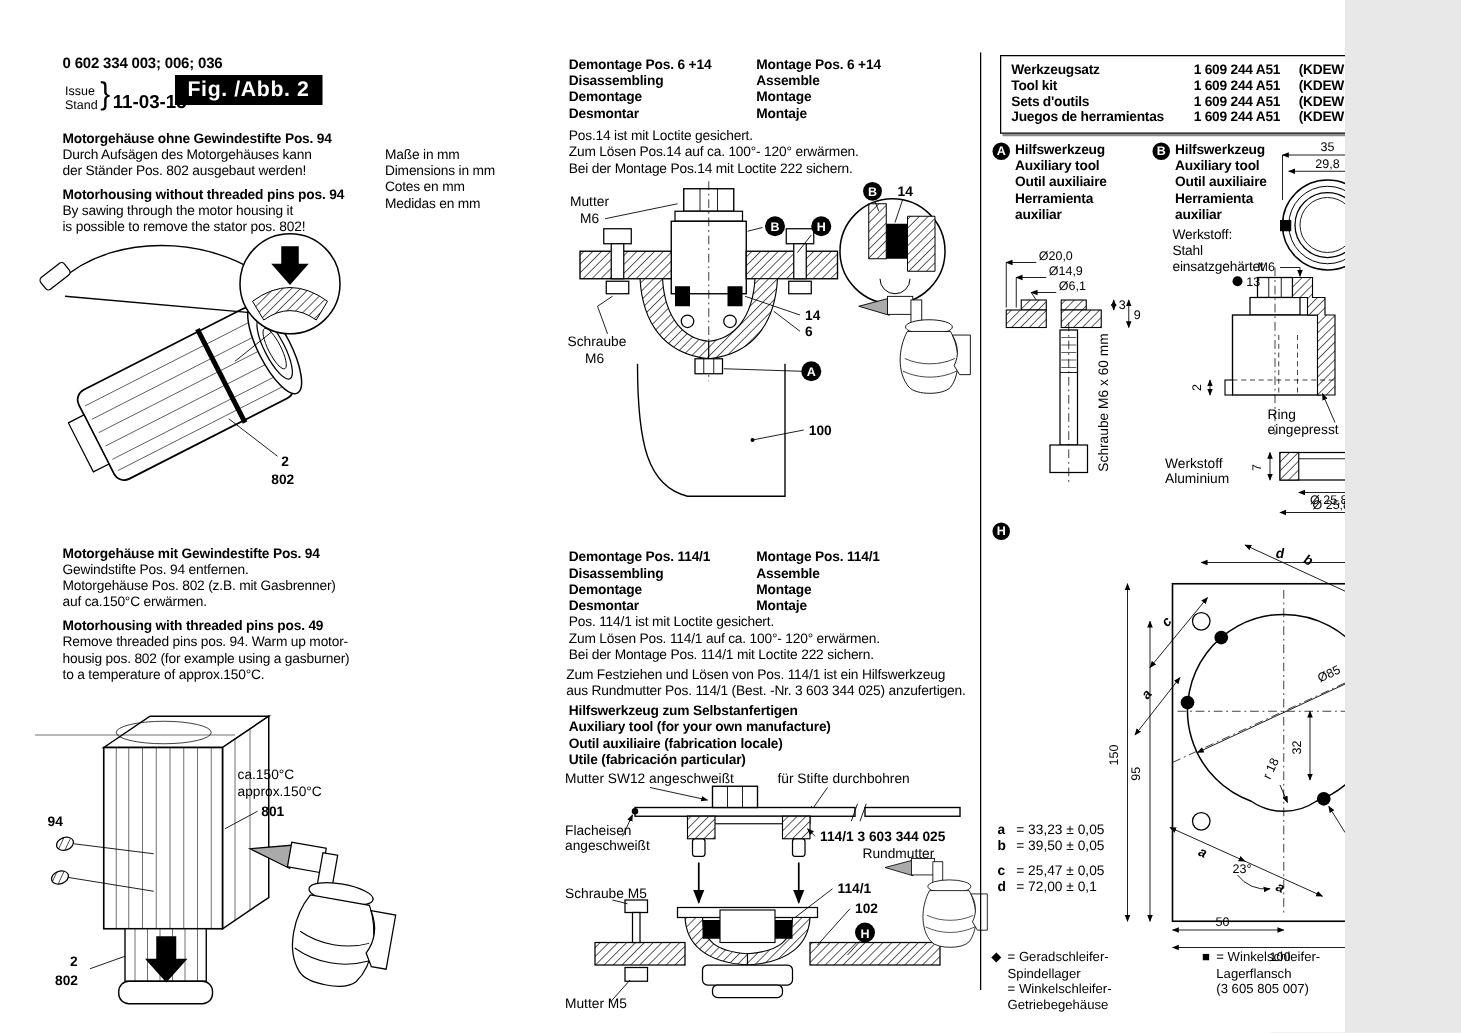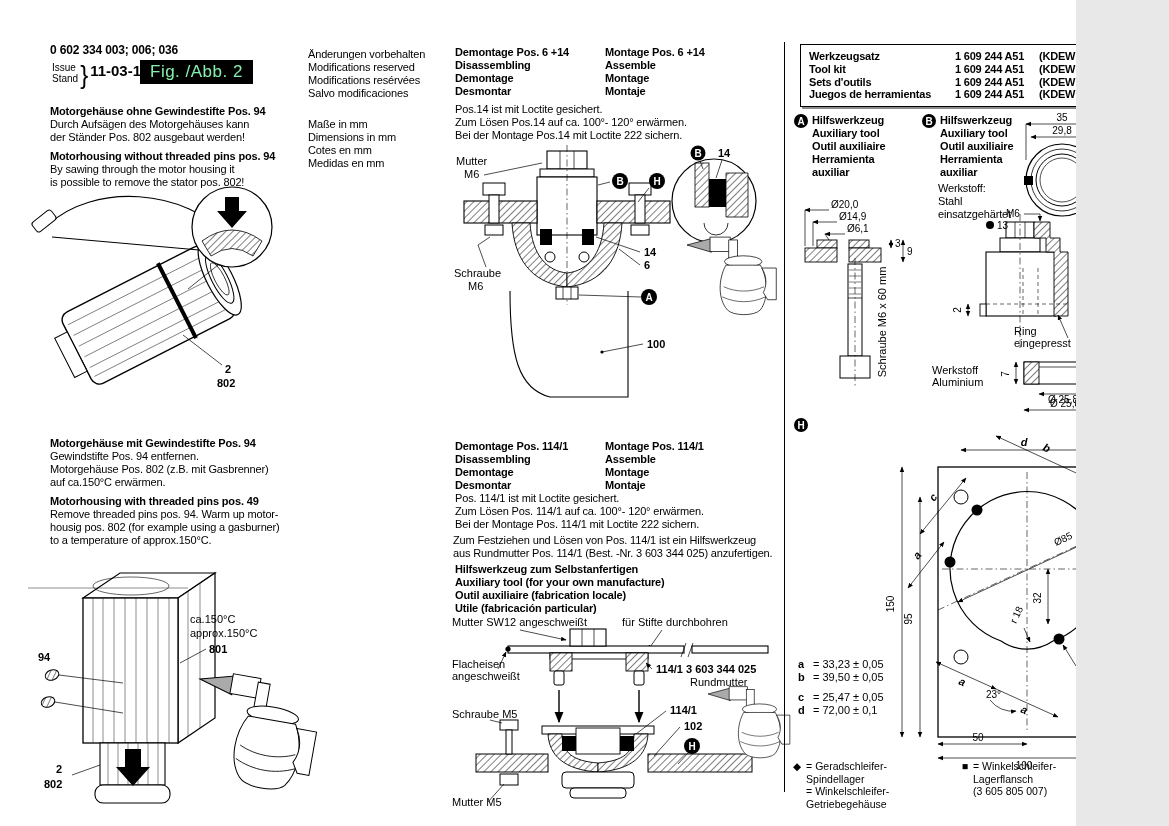--- a/index.html
+++ b/index.html
@@ -1,21 +1,21 @@
 <!DOCTYPE html>
 <html><head>
 <meta charset="utf-8">
 <style>
   html,body{margin:0;padding:0;background:#e8e8e8}
   #page{position:relative;width:1076px;height:826px;background:#fff;
         font-family:"Liberation Sans",sans-serif;color:#000;overflow:hidden}
   .abs{position:absolute}
   .t11{font-size:11px;line-height:13px;letter-spacing:-0.15px}
   .b{font-weight:bold}
-  .figbox{background:#000;color:#86efac;font-weight:normal;font-size:17px;
+  .figbox{background:#000;color:#ffffff;font-weight:bold;font-size:17px;
           padding:2px 10px;letter-spacing:0.5px}
   .vline{width:1.3px;background:#000}
   .tkbox{border:1.4px solid #000;box-shadow:2px 2px 0 rgba(0,0,0,0.45);
          padding:5px 8px;background:#fff}
   .tkrow{display:flex;font-size:11px;line-height:12.8px;font-weight:bold;letter-spacing:-0.2px}
   .tkrow .c1{width:146px}
   .tkrow .c2{width:84px}
   .tkrow .c3{font-weight:bold}
   .hbadge{display:inline-flex;width:14px;height:14px;border-radius:50%;
           background:#000;color:#fff;font-size:10px;font-weight:bold;
@@ -58,46 +58,40 @@
         <path d="M54,28 C44,46 42,74 56,90 C64,99 94,99 102,90 C114,74 112,46 102,28 Z" fill="#fff" stroke="#000"></path>
         <path d="M51,58 C68,66 90,66 107,58" fill="none" stroke="#000" stroke-width="0.8"></path>
         <path d="M49,72 C68,81 90,81 109,72" fill="none" stroke="#000" stroke-width="0.8"></path>
         <path d="M104,32 h20 v44 h-12 l-6,-10 c6,-12 4,-24 -2,-34 z" fill="#fff" stroke="#000"></path>
       </g>
     </defs>
   </svg>
 
   <div class="abs t11 b" style="left:50px;top:44px;font-size:12px">0 602 334 003; 006; 036</div>
 
-  <div class="abs" style="left:52px;top:62px;display:flex;align-items:flex-start;gap:2px">
+  <div class="abs" style="left:52px;top:62px;display:flex;align-items:flex-end;gap:2px">
     <div style="font-size:10px;line-height:11px">
       <div>Issue</div>
       <div>Stand</div>
     </div>
     <div style="font-size:24px;font-weight:300;transform:scaleY(1.05)">}</div>
     <div style="font-size:15px;font-weight:bold">11-03-15</div>
   </div>
   <div class="abs figbox" style="left:140px;top:60px">Fig. /Abb. 2</div>
 
   <div class="abs t11" style="left:50px;top:105px;width:260px">
     <div class="b">Motorgehäuse ohne Gewindestifte Pos. 94</div>
     <div>Durch Aufsägen des Motorgehäuses kann</div>
     <div>der Ständer Pos. 802 ausgebaut werden!</div>
     <div style="height:6px"></div>
     <div class="b">Motorhousing without threaded pins pos. 94</div>
     <div>By sawing through the motor housing it</div>
     <div>is possible to remove the stator pos. 802!</div>
   </div>
 
-  <div class="abs t11" style="left:308px;top:48px">
-    <div>Änderungen vorbehalten</div>
-    <div>Modifications reserved</div>
-    <div>Modifications resérvées</div>
-    <div>Salvo modificaciones</div>
-  </div>
   <div class="abs t11" style="left:308px;top:118px">
     <div>Maße in mm</div>
     <div>Dimensions in mm</div>
     <div>Cotes en mm</div>
     <div>Medidas en mm</div>
   </div>
 
   <svg style="left:26px;top:183px" width="288" height="246" viewBox="0 0 288 246">
     <g transform="rotate(-27 130 125)">
       <rect x="40" y="88" width="160" height="80" rx="9" fill="#fff" stroke="#000" stroke-width="1.4"></rect>

